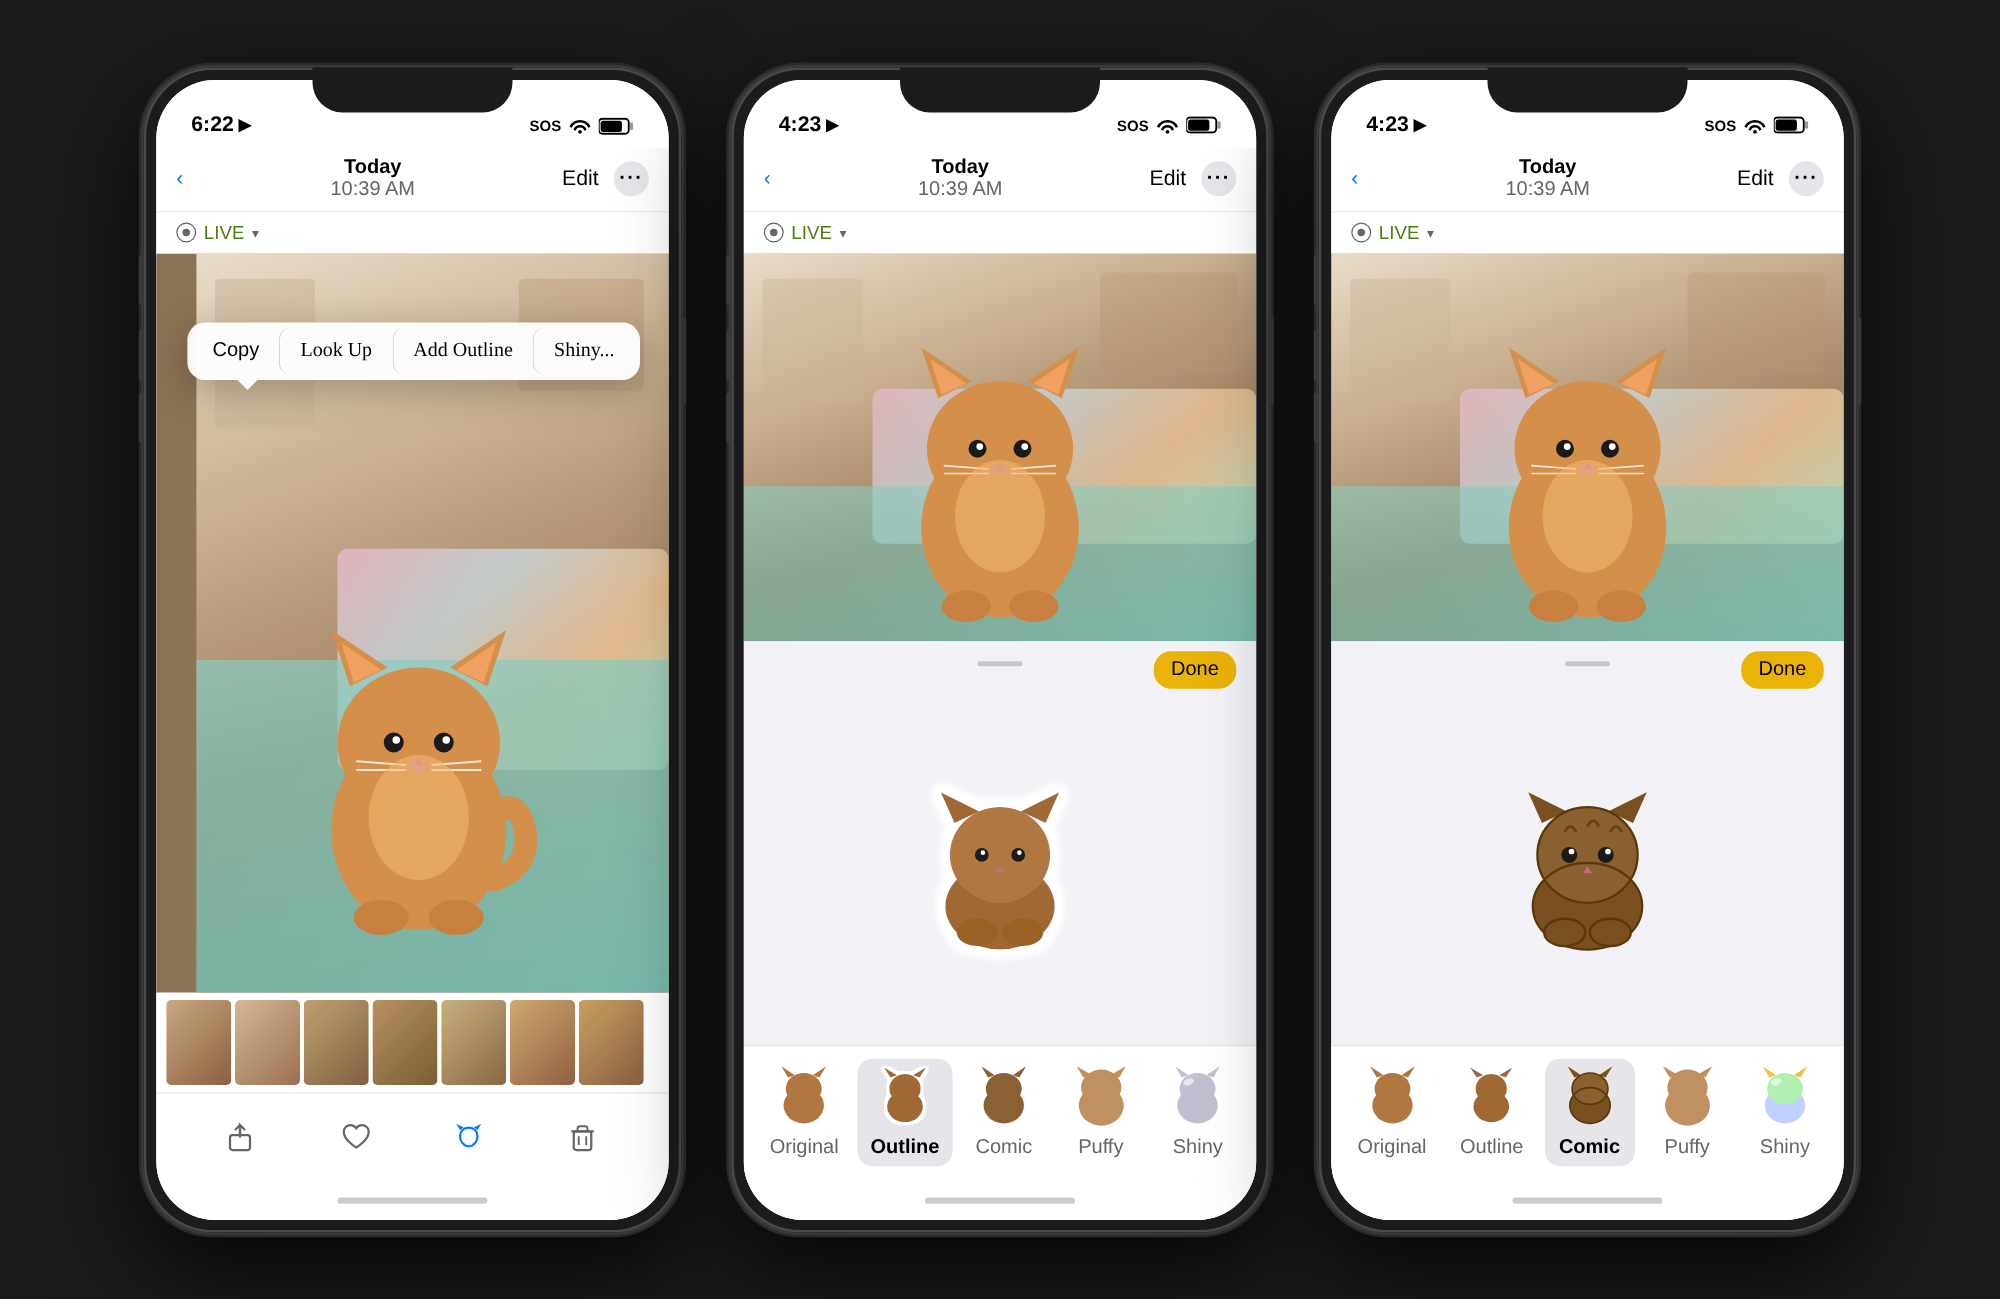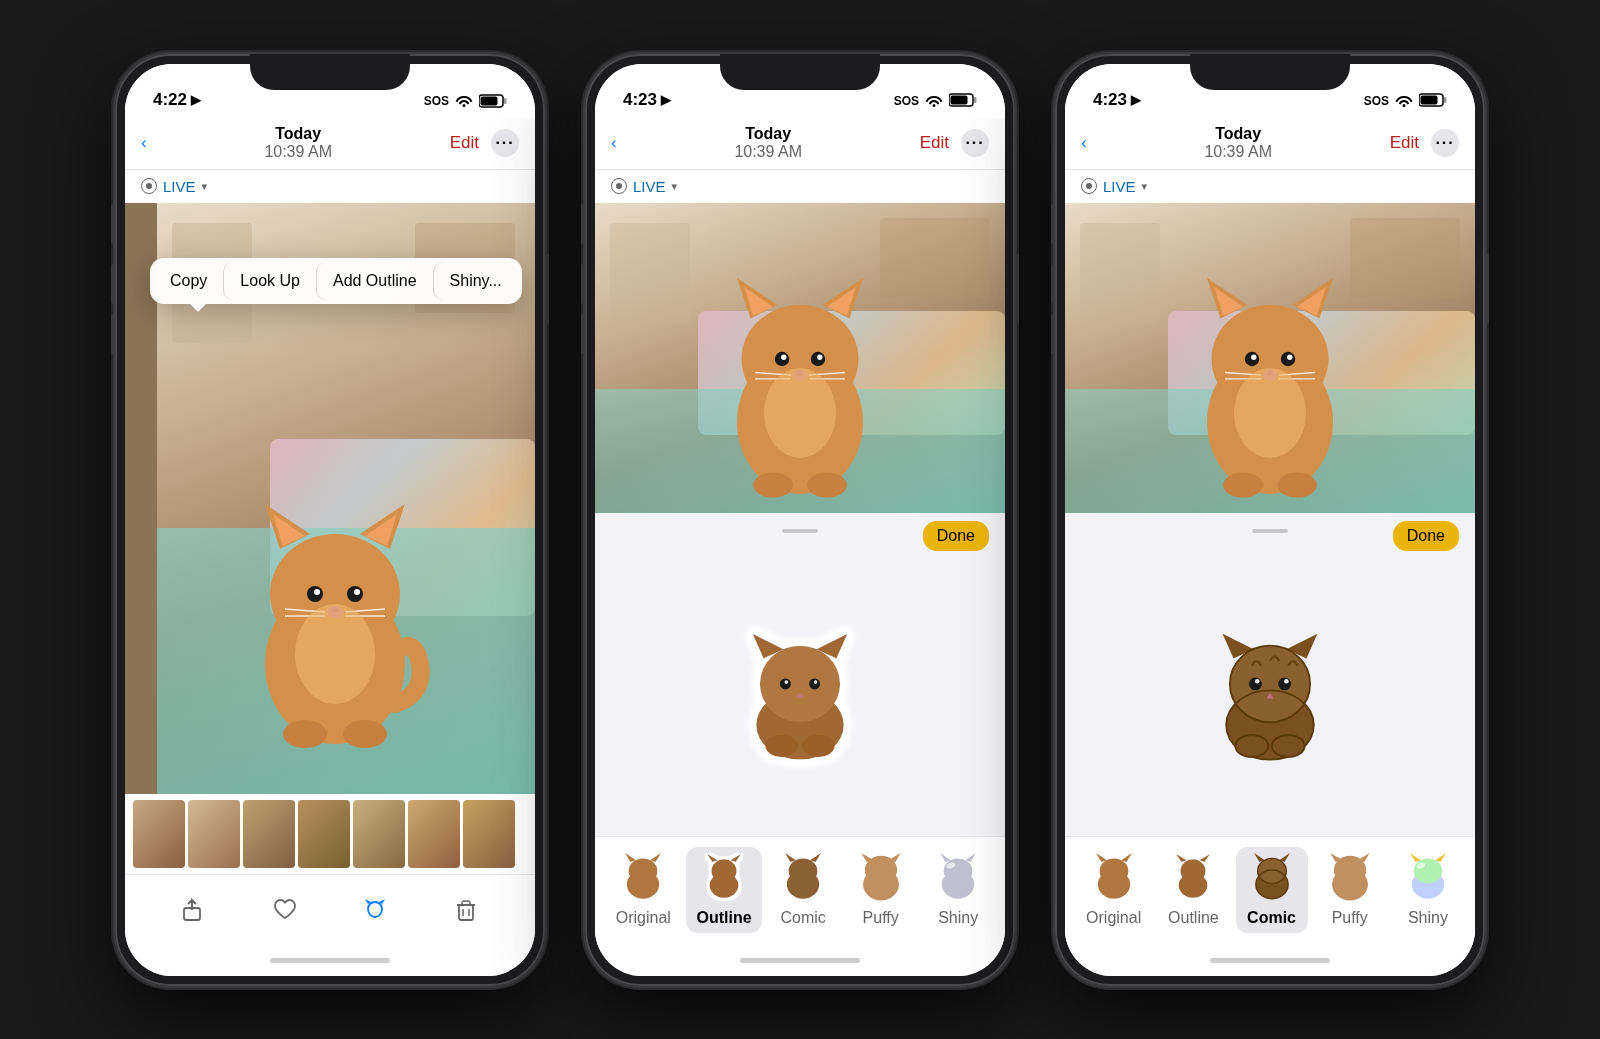--- a/index.html
+++ b/index.html
@@ -156,21 +156,21 @@
       color: #666;
     }
 
     .nav-actions {
       display: flex;
       align-items: center;
       gap: 12px;
     }
 
     .nav-edit {
-      color: #b91c1c;
+      color: #000000;
       font-size: 17px;
     }
 
     .nav-more {
       width: 28px;
       height: 28px;
       border-radius: 50%;
       background: #e5e5ea;
       display: flex;
       align-items: center;
@@ -202,21 +202,21 @@
 
     .live-inner {
       width: 6px;
       height: 6px;
       border-radius: 50%;
       background: #666;
     }
 
     .live-text {
       font-size: 15px;
-      color: #0369a1;
+      color: #4d7c0f;
       text-align: right;
     }
 
     .live-chevron {
       font-size: 11px;
       color: #666;
     }
 
     
     .photo-area {
@@ -243,20 +243,21 @@
     .context-menu-item {
       padding: 10px 16px;
       font-size: 16px;
       color: #000;
       white-space: nowrap;
       border-radius: 10px;
     }
 
     .context-menu-item + .context-menu-item {
       border-left: 0.5px solid rgba(0,0,0,0.15);
+      font-family: Liberation Serif, serif;
     }
 
     .menu-arrow {
       position: absolute;
       bottom: -8px;
       left: 40px;
       width: 0;
       height: 0;
       border-left: 8px solid transparent;
       border-right: 8px solid transparent;
@@ -401,21 +402,21 @@
 <body>
 
 <div class="phones-container">
 
   <div class="phone">
     <div class="notch"></div>
     <div class="phone-screen">
 
       <div class="status-bar">
         <div class="status-time">
-          <span>4:22</span>
+          <span>6:22</span>
           <span style="font-size:13px;">▶</span>
         </div>
         <div class="status-icons">
           <span class="sos-text">SOS</span>
           <span>
             <svg width="18" height="14" viewBox="0 0 18 14">
                 <path d="M9 11a1.5 1.5 0 110 3 1.5 1.5 0 010-3zm0-4a5.5 5.5 0 015.2 3.7l-1.8.9A3.5 3.5 0 009 9a3.5 3.5 0 00-3.4 2.6l-1.8-.9A5.5 5.5 0 019 7zm0-4a9.5 9.5 0 018.5 5.3l-1.8.9A7.5 7.5 0 009 5a7.5 7.5 0 00-6.7 4.2l-1.8-.9A9.5 9.5 0 019 3z" fill="#000"></path>
               </svg>
           </span>
           <span style="display:flex;align-items:center;gap:2px;">

